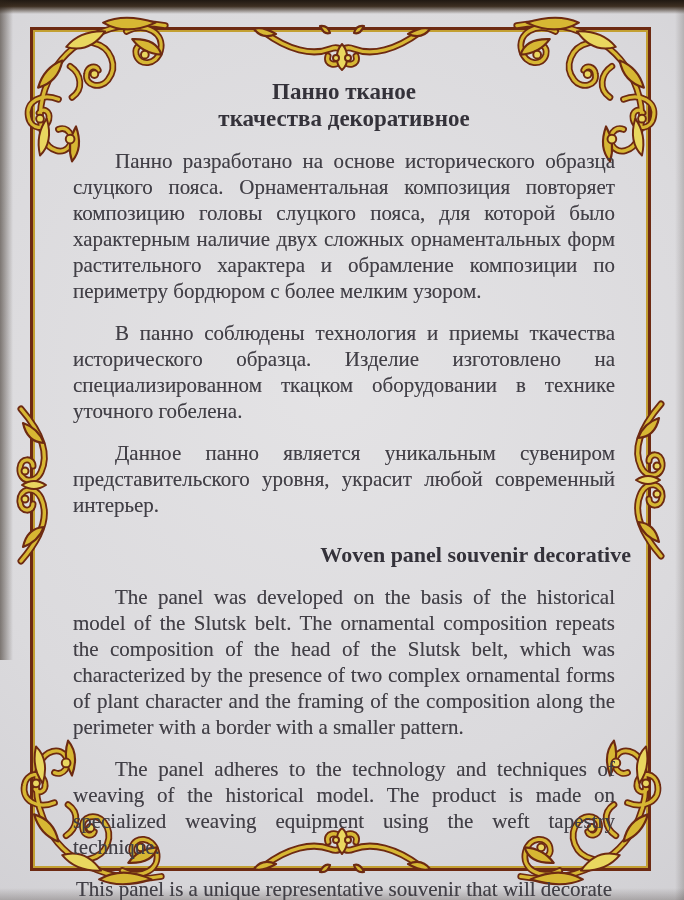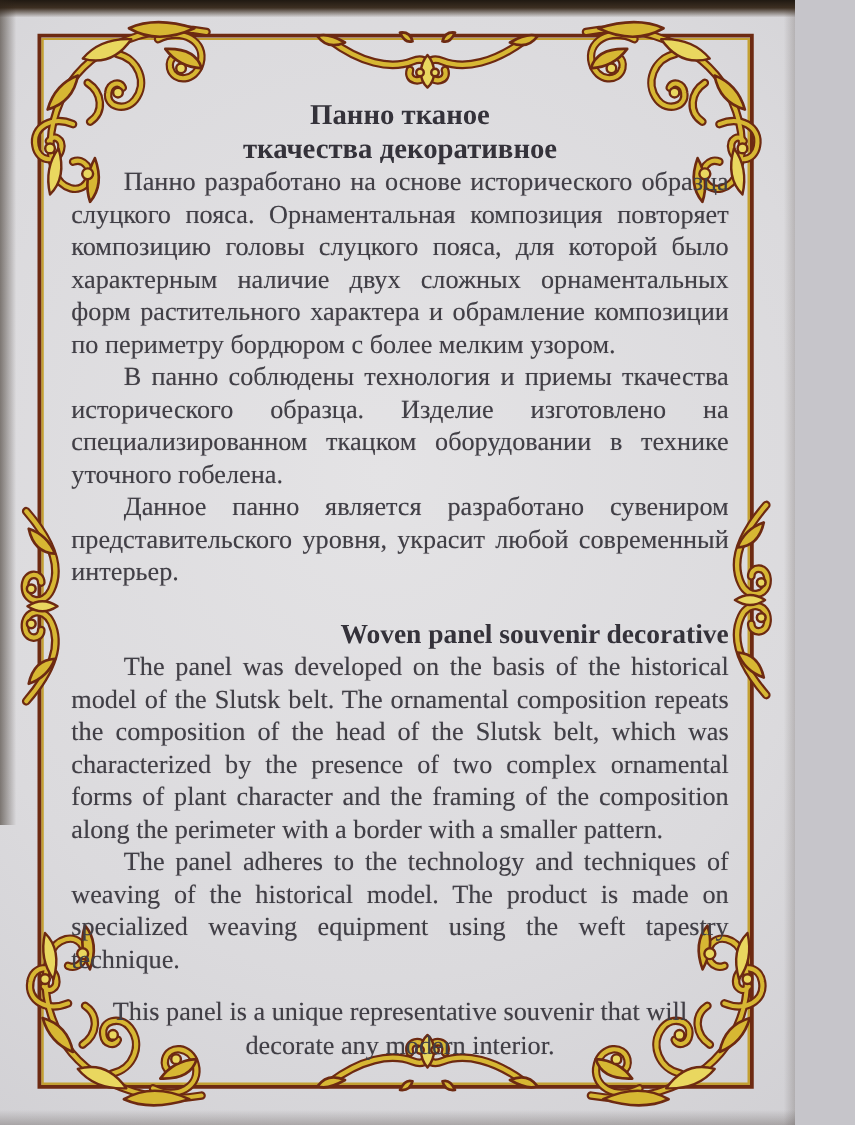--- a/index.html
+++ b/index.html
@@ -7,21 +7,21 @@
     --frame_gold:#c3a032; --paper:#dcdbde; --text:#413f46; --heading:#34323a;
   }
   *{box-sizing:border-box}
   html,body{margin:0;padding:0}
   body{
     width:684px;height:900px;overflow:hidden;
     font-family:"Liberation Serif","DejaVu Serif",serif;
     background:#c6c5ca;
   }
   .page{
-    position:relative;width:636px;height:900px;overflow:hidden;
+    position:relative;width:684px;height:900px;overflow:hidden;
     background:radial-gradient(115% 90% at 48% 42%, #e4e3e5 0%, #dbdadd 50%, #cfced2 85%, #c4c3c8 100%);
   }
   
   .edge-top{position:absolute;top:0;left:0;right:0;height:14px;z-index:3;
     background:linear-gradient(to bottom,#201912 0%,#3d2f22 45%,rgba(120,100,80,0) 100%);}
   .edge-left{position:absolute;top:0;left:0;width:13px;height:660px;z-index:3;
     background:linear-gradient(to right,rgba(45,35,25,.55),rgba(45,35,25,0));}
   .edge-right{position:absolute;top:0;right:0;width:9px;height:100%;z-index:0;
     background:linear-gradient(to left,rgba(60,50,45,.22),rgba(60,50,45,0));}
   .edge-bottom{position:absolute;bottom:0;left:0;right:0;height:12px;z-index:0;
@@ -45,21 +45,21 @@
   .defs-svg{position:absolute;width:0;height:0}
   
   .sd{stroke:var(--maroon);stroke-width:7;fill:none;stroke-linecap:round;stroke-linejoin:round}
   .sg{stroke:var(--gold);stroke-width:3.4;fill:none;stroke-linecap:round;stroke-linejoin:round}
   .lf{fill:var(--gold);stroke:var(--maroon);stroke-width:2.2;stroke-linejoin:round}
   .lf2{fill:var(--gold_light);stroke:var(--maroon);stroke-width:2;stroke-linejoin:round}
   .dot{fill:var(--gold_light);stroke:var(--maroon);stroke-width:2}
   
   .content{position:absolute;left:57px;right:53px;top:78px;z-index:2;color:var(--text)}
   .ru-title{margin:0;font-weight:700;font-size:23px;line-height:27px;text-align:center;color:var(--heading)}
-  p.body{margin:0;font-size:21px;line-height:26px;text-align:justify;text-indent:42px;
+  p.body{margin:16px;font-size:21px;line-height:26px;text-align:justify;text-indent:42px;
     text-shadow:0 0 .6px rgba(62,58,64,.45)}
   .en-title{margin:24px 0 0;font-weight:700;font-size:22px;line-height:26px;text-align:right;color:var(--heading)}
   p.closing{margin:16px;font-size:21px;line-height:27px;text-align:center;text-indent:0;
     text-shadow:0 0 .6px rgba(62,58,64,.45)}
 </style>
 </head>
 <body>
 
 <div class="page">
 
@@ -153,21 +153,21 @@
     </svg>
   <svg class="orn ctr-b">
       <use href="#orn-center"></use>
     </svg>
 
   <div class="content">
     <h1 class="ru-title"><span>Панно тканое</span><br><span>ткачества декоративное</span></h1>
 
     <p class="body">Панно разработано на основе исторического образца слуцкого пояса. Орнаментальная композиция повторяет композицию головы слуцкого пояса, для которой было характерным наличие двух сложных орнаментальных форм растительного характера и обрамление композиции по периметру бордюром с более мелким узором.</p>
     <p class="body">В панно соблюдены технология и приемы ткачества исторического образца. Изделие изготовлено на специализированном ткацком оборудовании в технике уточного гобелена.</p>
-    <p class="body">Данное панно является разработано сувениром представительского уровня, украсит любой современный интерьер.</p>
+    <p class="body">Данное панно является уникальным сувениром представительского уровня, украсит любой современный интерьер.</p>
 
     <h2 class="en-title">Woven panel souvenir decorative</h2>
 
     <p class="body">The panel was developed on the basis of the historical model of the Slutsk belt. The ornamental composition repeats the composition of the head of the Slutsk belt, which was characterized by the presence of two complex ornamental forms of plant character and the framing of the composition along the perimeter with a border with a smaller pattern.</p>
     <p class="body">The panel adheres to the technology and techniques of weaving of the historical model. The product is made on specialized weaving equipment using the weft tapestry technique.</p>
 
     <p class="closing">This panel is a unique representative souvenir that will decorate any modern interior.</p>
   </div>
 </div>
 

